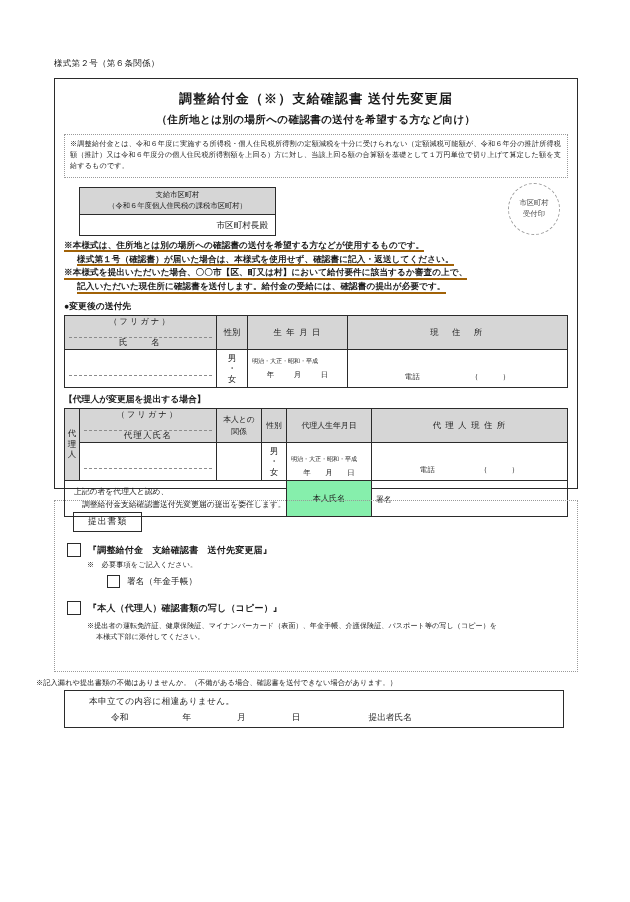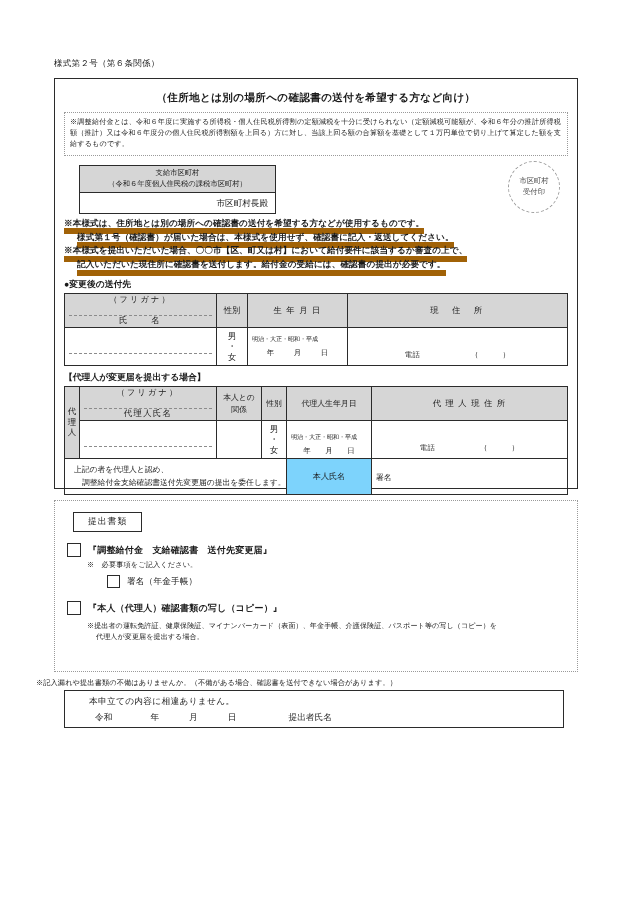--- a/index.html
+++ b/index.html
@@ -63,21 +63,21 @@
     width:52px; height:52px; border-radius:50%;
     border:1px dashed #9d9d9d;
     display:flex; flex-direction:column;
     align-items:center; justify-content:center;
     font-size:7.3px; line-height:1.45; color:#4a4a4a;
   }
 
   
   .notices { margin-top:4px; font-size:8.6px; font-weight:bold; letter-spacing:0.1px; }
   .notices .ln { line-height:1.62; }
-  .notices .ln span { border-bottom:6px solid #a16207; padding-bottom:0.5px; }
+  .notices .ln span { border-bottom:2px solid #a16207; padding-bottom:0.5px; }
   .notices .ind { padding-left:13px; }
 
   
   .sec-head { font-size:8.8px; font-weight:bold; margin:7px 0 2px 0; }
   .sec-head.brk { margin-top:6px; }
 
   
   table { border-collapse:collapse; width:100%; table-layout:fixed; }
   table.frm { border:1.4px solid #2b2b2b; }
   table.frm td { border:1px solid #2b2b2b; vertical-align:middle; }
@@ -100,21 +100,21 @@
   .era { font-size:6.1px; letter-spacing:-0.1px; text-align:left; padding-left:3px; }
   .ymd { font-size:7.4px; letter-spacing:0.2px; text-align:center; padding:4px 8px 0 8px;
          display:flex; justify-content:space-around; }
   .tel { font-size:7.4px; text-align:center; padding-top:16px; letter-spacing:0.5px; }
   .vert {
     width:15px; text-align:center; font-size:8.4px; line-height:1.22;
     background:#d6d6d6;
   }
   .deleg-note { font-size:7.8px; line-height:1.6; padding:5px 0 5px 9px; }
   .deleg-note .i2 { padding-left:8px; }
-  .honnin { background:#7dd3fc; text-align:center; font-size:8.1px; }
+  .honnin { background:#86efac; text-align:center; font-size:8.1px; }
   .sig { font-size:7.8px; padding:2px 0 0 4px; vertical-align:top; }
 
   
   .sub-box {
     position:absolute; left:54px; top:500px;
     width:524px; height:172px;
     border:1px dotted #9a9a9a;
     padding:9px 12px;
   }
   .sub-tag {
@@ -148,31 +148,32 @@
     position:absolute; left:64px; top:690px;
     width:500px; height:38px;
     border:1px solid #2b2b2b;
     padding:5px 0 0 0;
   }
   .decl-1 { font-size:8.7px; padding-left:24px; letter-spacing:0.3px; }
   .decl-2 {
     font-size:8.7px; padding-left:30px; margin-top:4px;
     display:flex; gap:0;
   }
-  .decl-2 .d { display:inline-block; }
+  .decl-2 .d { display:inline-block;margin-left:16px; }
 </style>
 </head>
 <body>
 
 <div class="page">
 
   <div class="form-no">様式第２号（第６条関係）</div>
 
   <div class="main-box">
 
+    <div class="title-main">調整給付金（※）支給確認書 送付先変更届</div>
     <div class="title-sub">（住所地とは別の場所への確認書の送付を希望する方など向け）</div>
 
     <div class="note-box">※調整給付金とは、令和６年度に実施する所得税・個人住民税所得割の定額減税を十分に受けられない（定額減税可能額が、令和６年分の推計所得税額（推計）又は令和６年度分の個人住民税所得割額を上回る）方に対し、当該上回る額の合算額を基礎として１万円単位で切り上げて算定した額を支給するものです。</div>
 
     <div class="muni-row">
       <div class="muni-box">
         <div class="muni-head">
           <div>支給市区町村</div>
           <div>（令和６年度個人住民税の課税市区町村）</div>
         </div>
@@ -326,21 +327,21 @@
         <div class="chk-txt">署名（年金手帳）</div>
       </div>
     </div>
 
     <div class="chk-row" style="margin-top:13px">
       <div class="cbox"></div>
       <div class="chk-txt">『本人（代理人）確認書類の写し（コピー）』</div>
     </div>
     <div class="chk-note2">
       <span>※提出者の運転免許証、健康保険証、マイナンバーカード（表面）、年金手帳、介護保険証、パスポート等の写し（コピー）を</span>
-      <span class="i">代理人が変更届を提出する場合。</span>
+      <span class="i">本様式下部に添付してください。</span>
     </div>
   </div>
 
   <div class="warn">※記入漏れや提出書類の不備はありませんか。（不備がある場合、確認書を送付できない場合があります。）</div>
 
   <div class="decl-box">
     <div class="decl-1">本申立ての内容に相違ありません。</div>
     <div class="decl-2">
       <span class="d">令和</span>
       <span style="display:inline-block;width:38px"></span>

